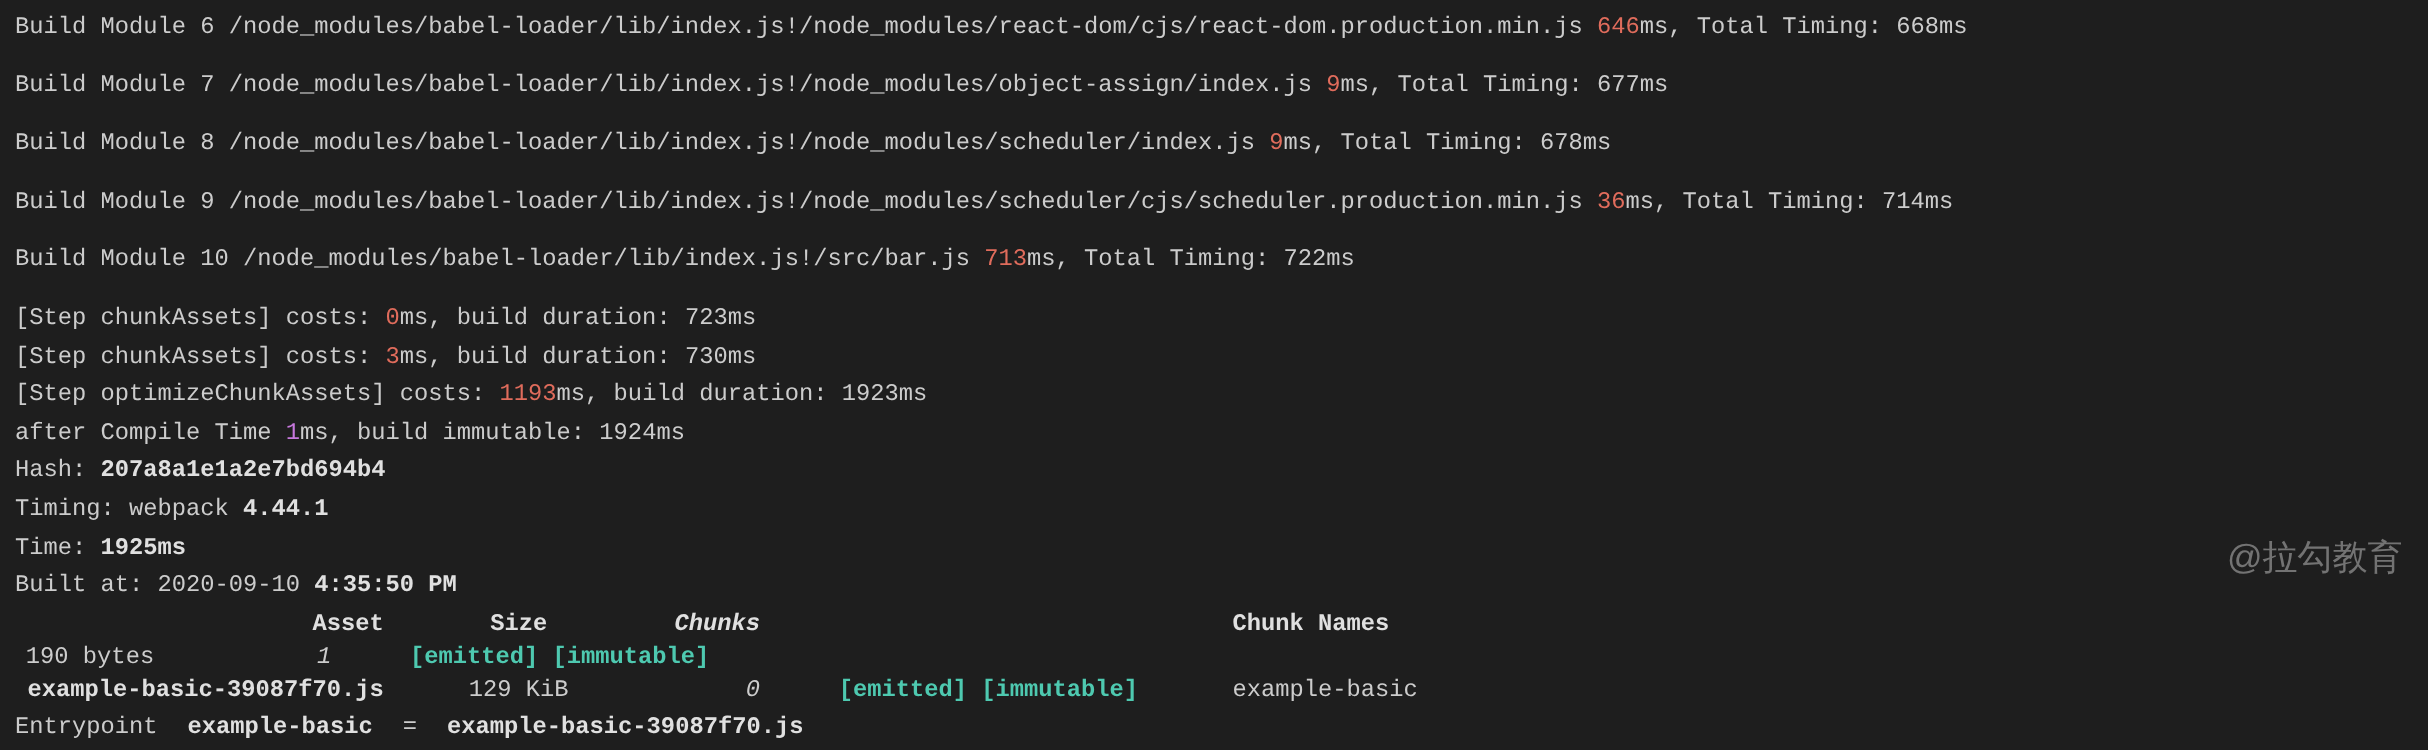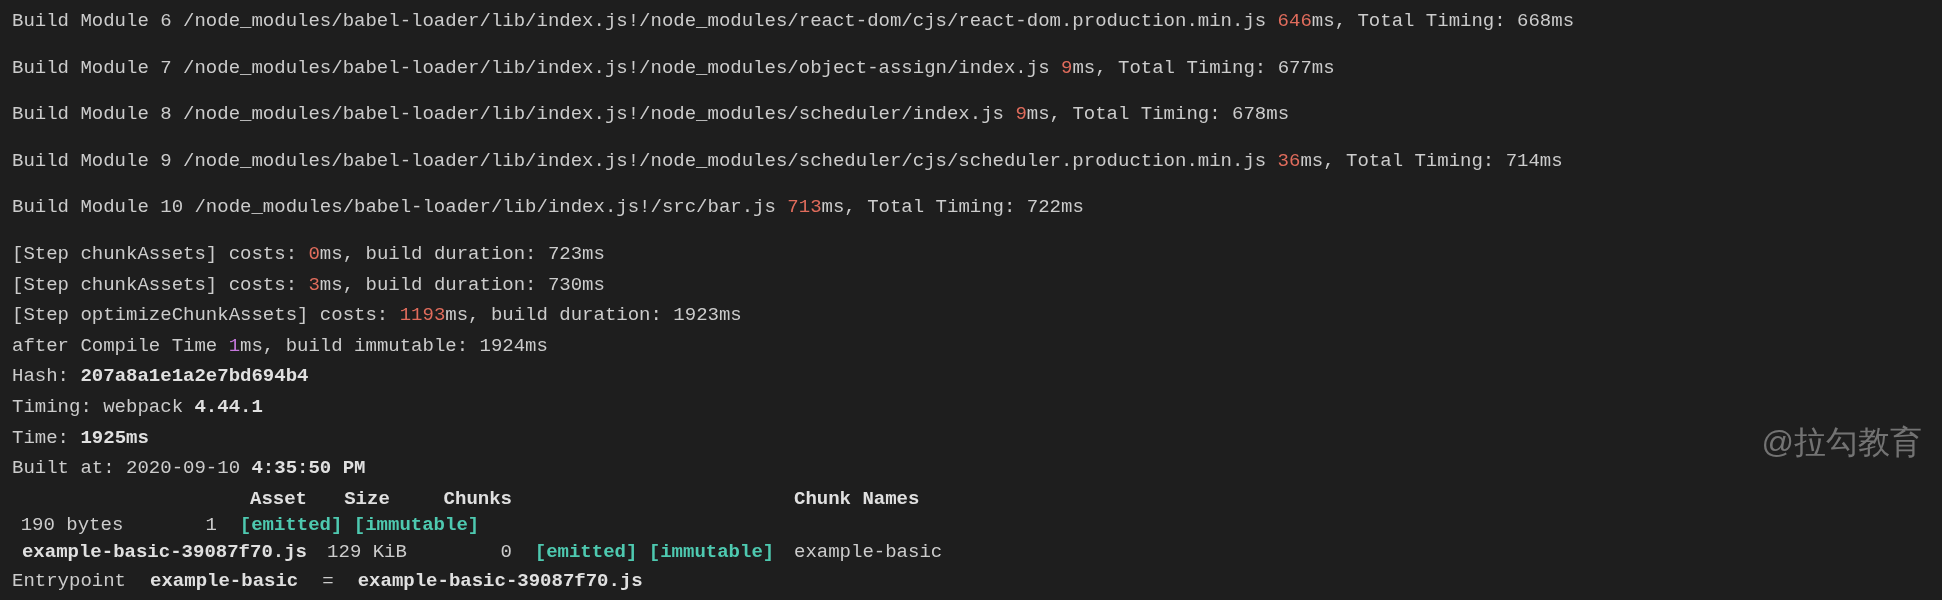--- a/index.html
+++ b/index.html
@@ -38,49 +38,51 @@
     .bold {
       font-weight: bold;
       color: #e0e0e0;
     }
     .bracket-green {
       color: #4ec9b0;
       font-weight: bold;
     }
     .table-row {
       display: flex;
+      gap: 48px;
     }
     .col-asset {
       width: 295px;
       text-align: right;
       padding-right: 0;
     }
     .col-size {
       width: 120px;
       text-align: center;
     }
     .col-chunks {
       width: 85px;
       text-align: right;
+      font-style: italic;
     }
     .col-emit {
       width: 270px;
-      text-align: center;
+      text-align: left;
       padding-left: 15px;
     }
     .col-names {
       text-align: right;
       padding-left: 12px;
     }
     .watermark {
       position: absolute;
       right: 20px;
       bottom: 135px;
       color: rgba(200, 200, 200, 0.5);
-      font-size: 32px;
+      font-size: 28px;
       font-family: -apple-system, BlinkMacSystemFont, 'Segoe UI', sans-serif;
       font-weight: 500;
     }
     .entrypoint-line {
       display: flex;
       gap: 24px;
     }
   </style>
 </head>
 <body>

